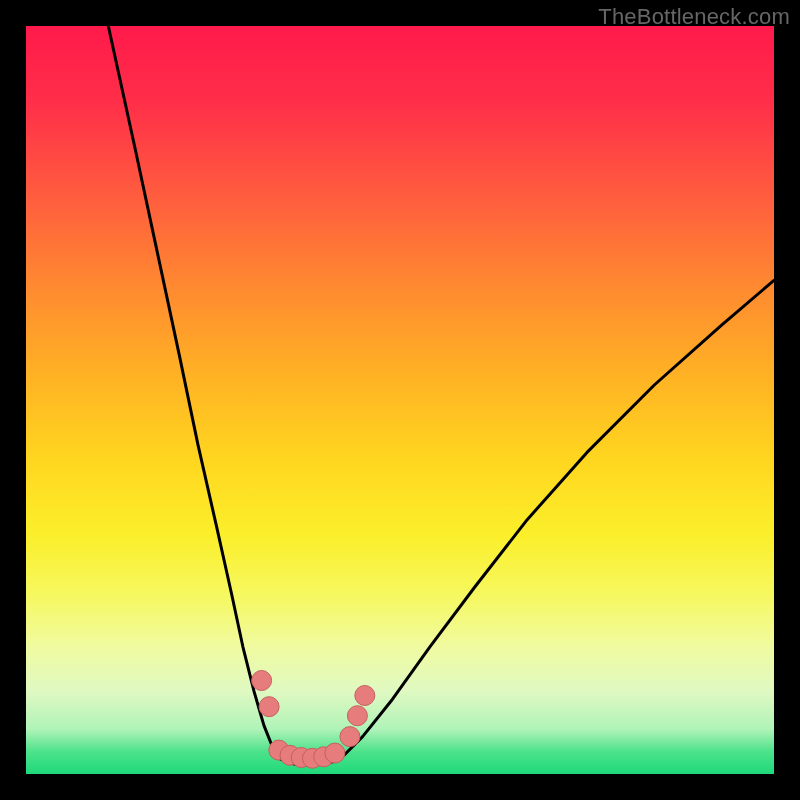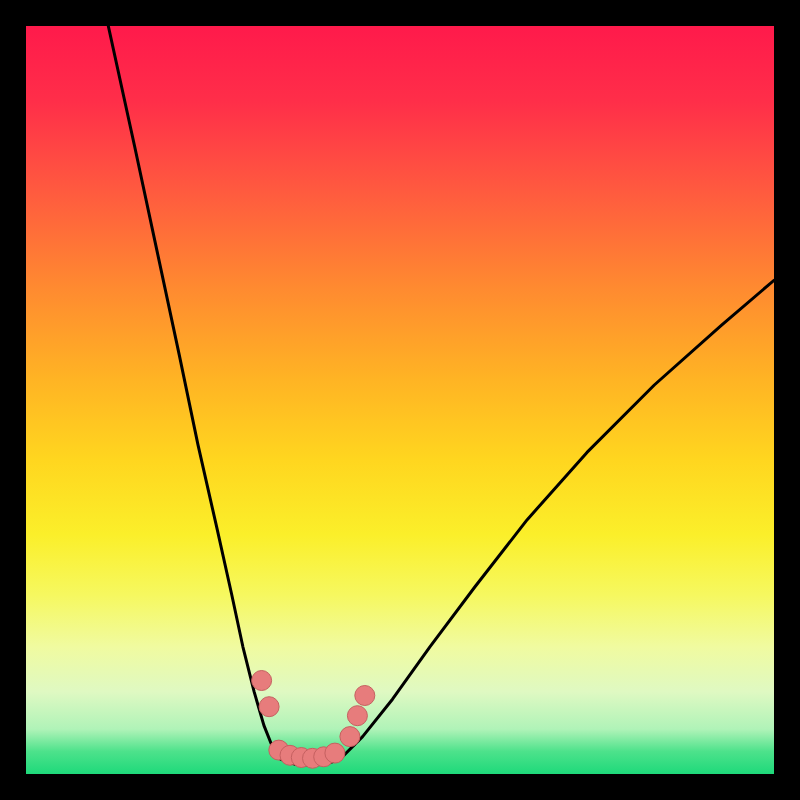--- a/index.html
+++ b/index.html
@@ -75,13 +75,14 @@
           <circle cx="275.3" cy="731.5" r="10" fill="#e77c7c" stroke="#c56060" stroke-width="1"></circle>
           <circle cx="286.5" cy="732.3" r="10" fill="#e77c7c" stroke="#c56060" stroke-width="1"></circle>
           <circle cx="297.7" cy="730.8" r="10" fill="#e77c7c" stroke="#c56060" stroke-width="1"></circle>
           <circle cx="308.9" cy="727.1" r="10" fill="#e77c7c" stroke="#c56060" stroke-width="1"></circle>
           <circle cx="323.9" cy="710.6" r="10" fill="#e77c7c" stroke="#c56060" stroke-width="1"></circle>
           <circle cx="331.4" cy="689.7" r="10" fill="#e77c7c" stroke="#c56060" stroke-width="1"></circle>
           <circle cx="338.8" cy="669.5" r="10" fill="#e77c7c" stroke="#c56060" stroke-width="1"></circle>
         </g>
     </svg>
   </div>
+  <div class="watermark">TheBottleneck.com</div>
 </div>
 
 </body></html>

